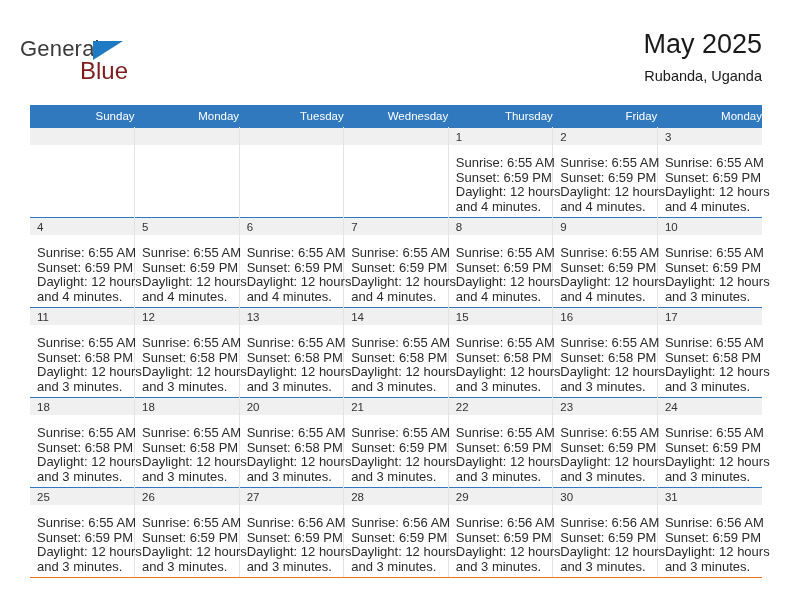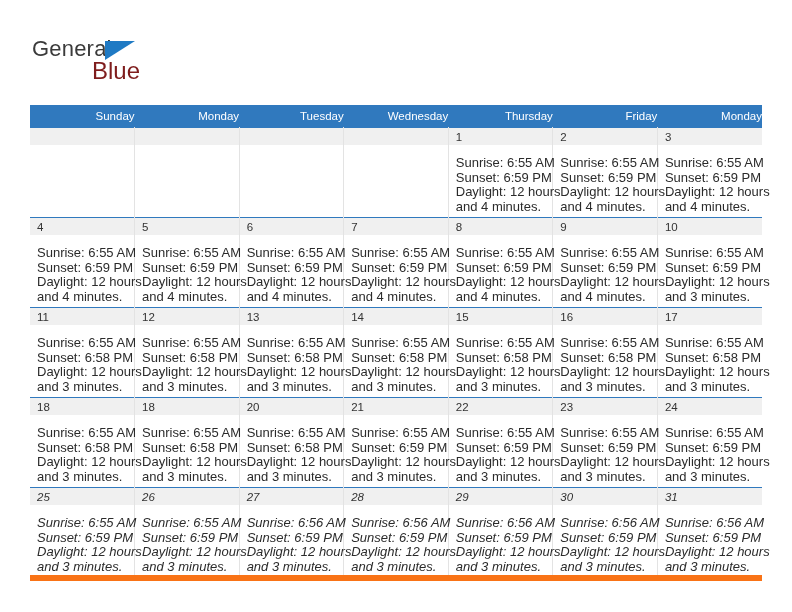--- a/index.html
+++ b/index.html
@@ -12,21 +12,21 @@
   }
   .page {
     position: relative;
     width: 792px; height: 612px;
     background: #ffffff;
   }
 
   
   .top {
     position: absolute;
-    left: 26px; top: 30px; right: 30px;
+    left: 14px; top: 30px; right: 30px;
     height: 70px;
   }
   .logo {
     position: absolute;
     left: 6px; top: 8px;
     width: 230px; height: 60px;
   }
   .logo-general {
     position: absolute;
     left: 0; top: 0;
@@ -88,21 +88,21 @@
   }
   .cal td {
     vertical-align: top;
     padding: 0;
     height: 90px;
     border-top: 1px solid #3079be;
     border-right: 1px solid #e3e3e3;
     background: #ffffff;
   }
   .cal td:last-child { border-right: none; }
-  .cal tr:last-child td { border-bottom: 6px solid #f97316; font-style: italic; }
+  .cal tr:last-child td { border-bottom: 1px solid #f97316; }
 
   .daynum-band {
     background: #f0f0f0;
     height: 17px;
     padding: 1px 0 0 7px;
     font-size: 11.5px;
     color: #333333;
     line-height: 16px;
   }
   .cell-empty .daynum-band { background: #f0f0f0; }
@@ -122,20 +122,24 @@
 <div class="page">
 
   <div class="top">
 
     <div class="logo">
       <span class="logo-general">General</span>
       <span class="logo-tri"></span>
       <span class="logo-blue">Blue</span>
     </div>
 
+    <div class="titles">
+      <div class="cal-title">May 2025</div>
+      <div class="cal-sub">Rubanda, Uganda</div>
+    </div>
 
   </div>
 
   <table class="cal">
     <thead>
       <tr>
         <th>Sunday</th>
         <th>Monday</th>
         <th>Tuesday</th>
         <th>Wednesday</th>

